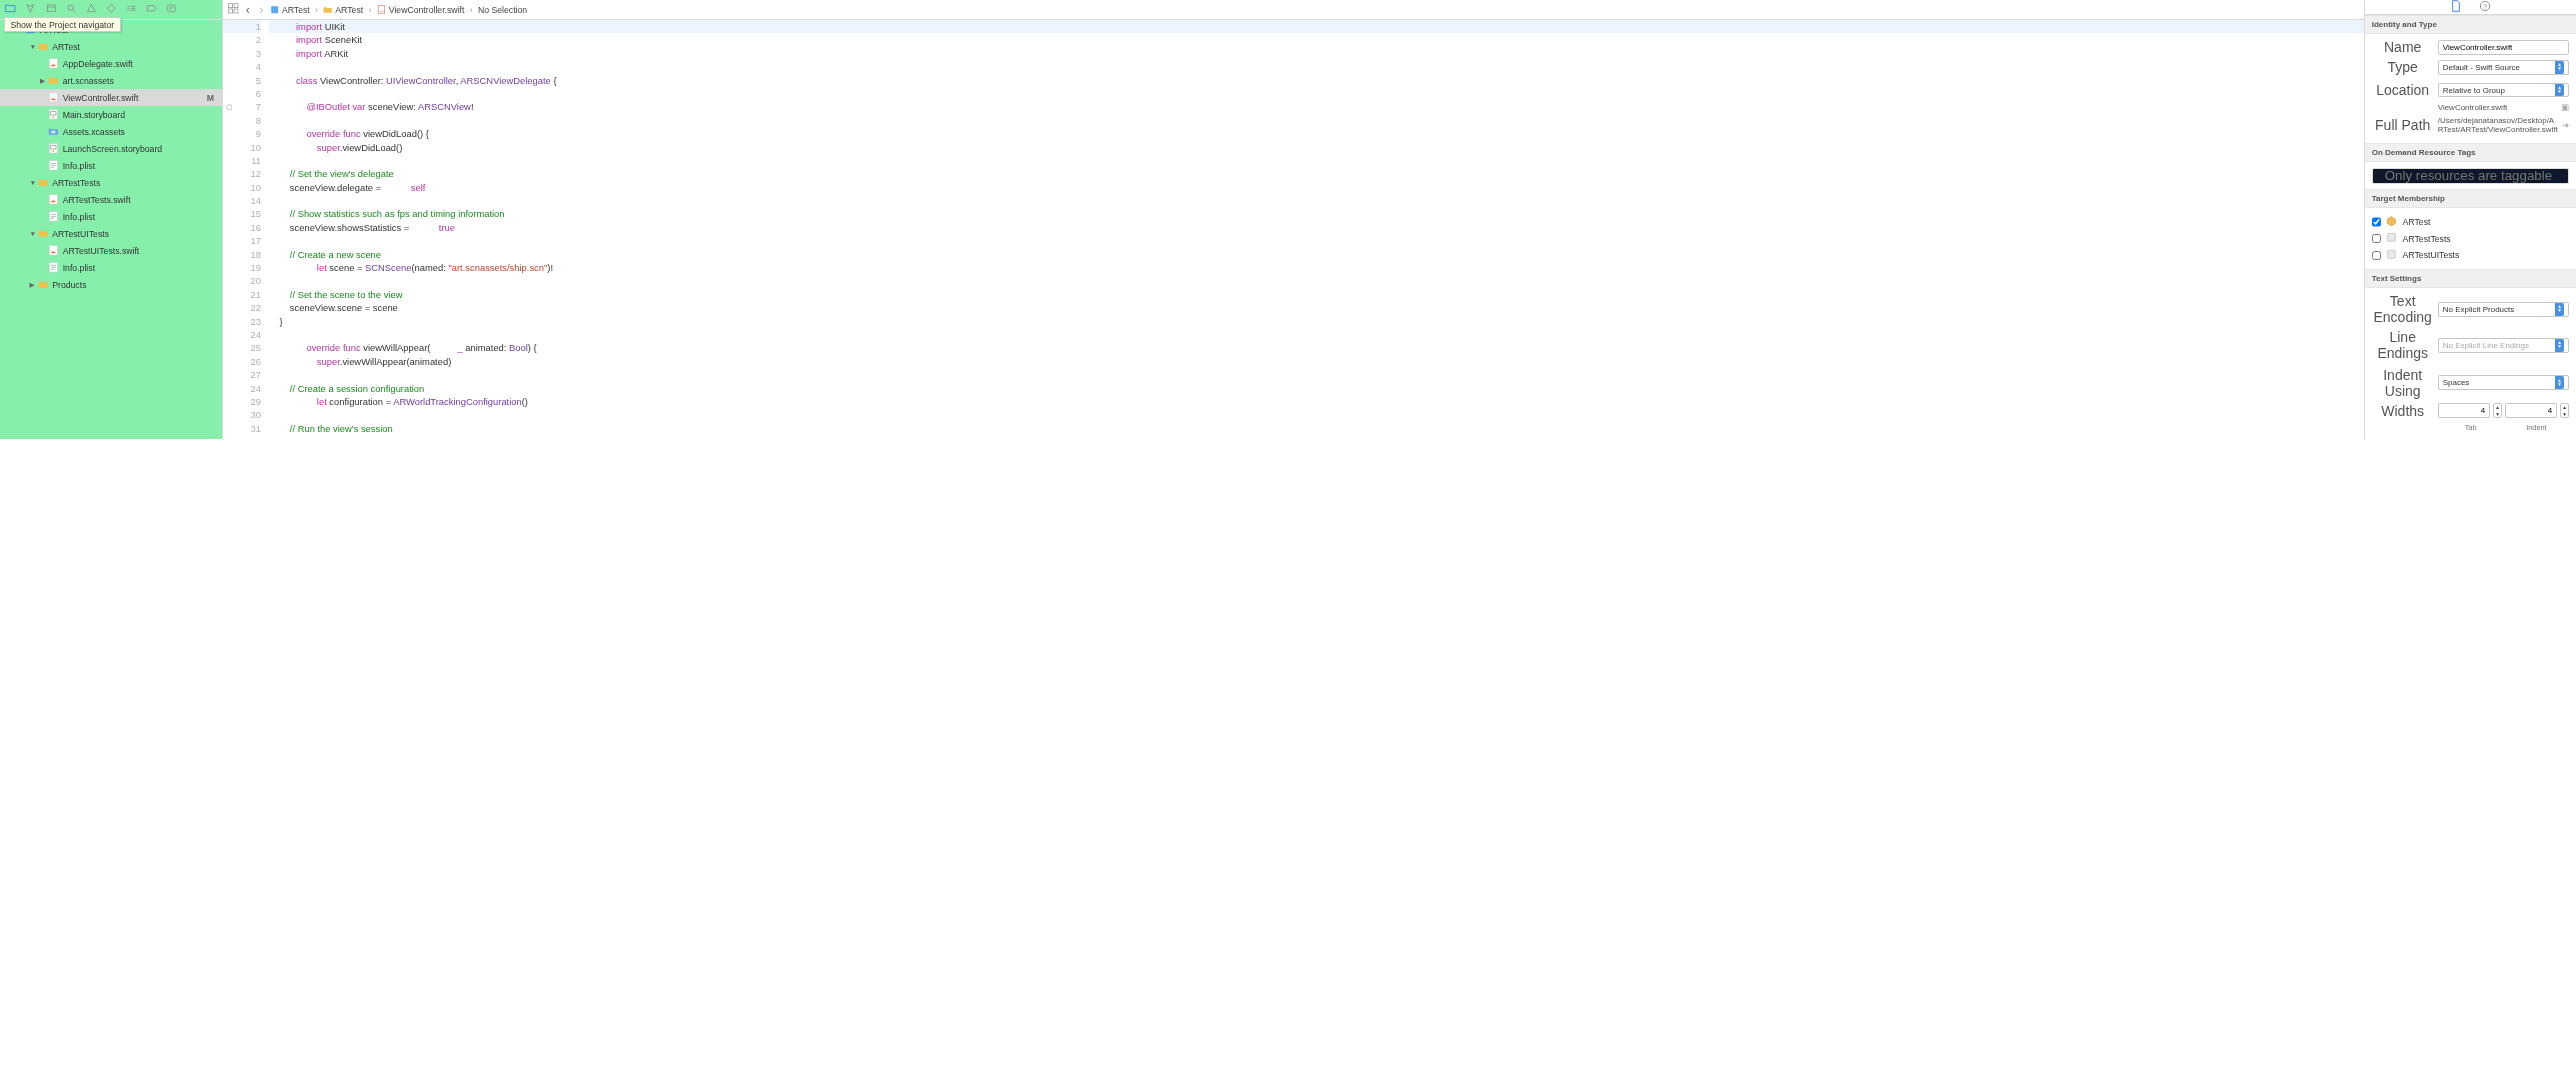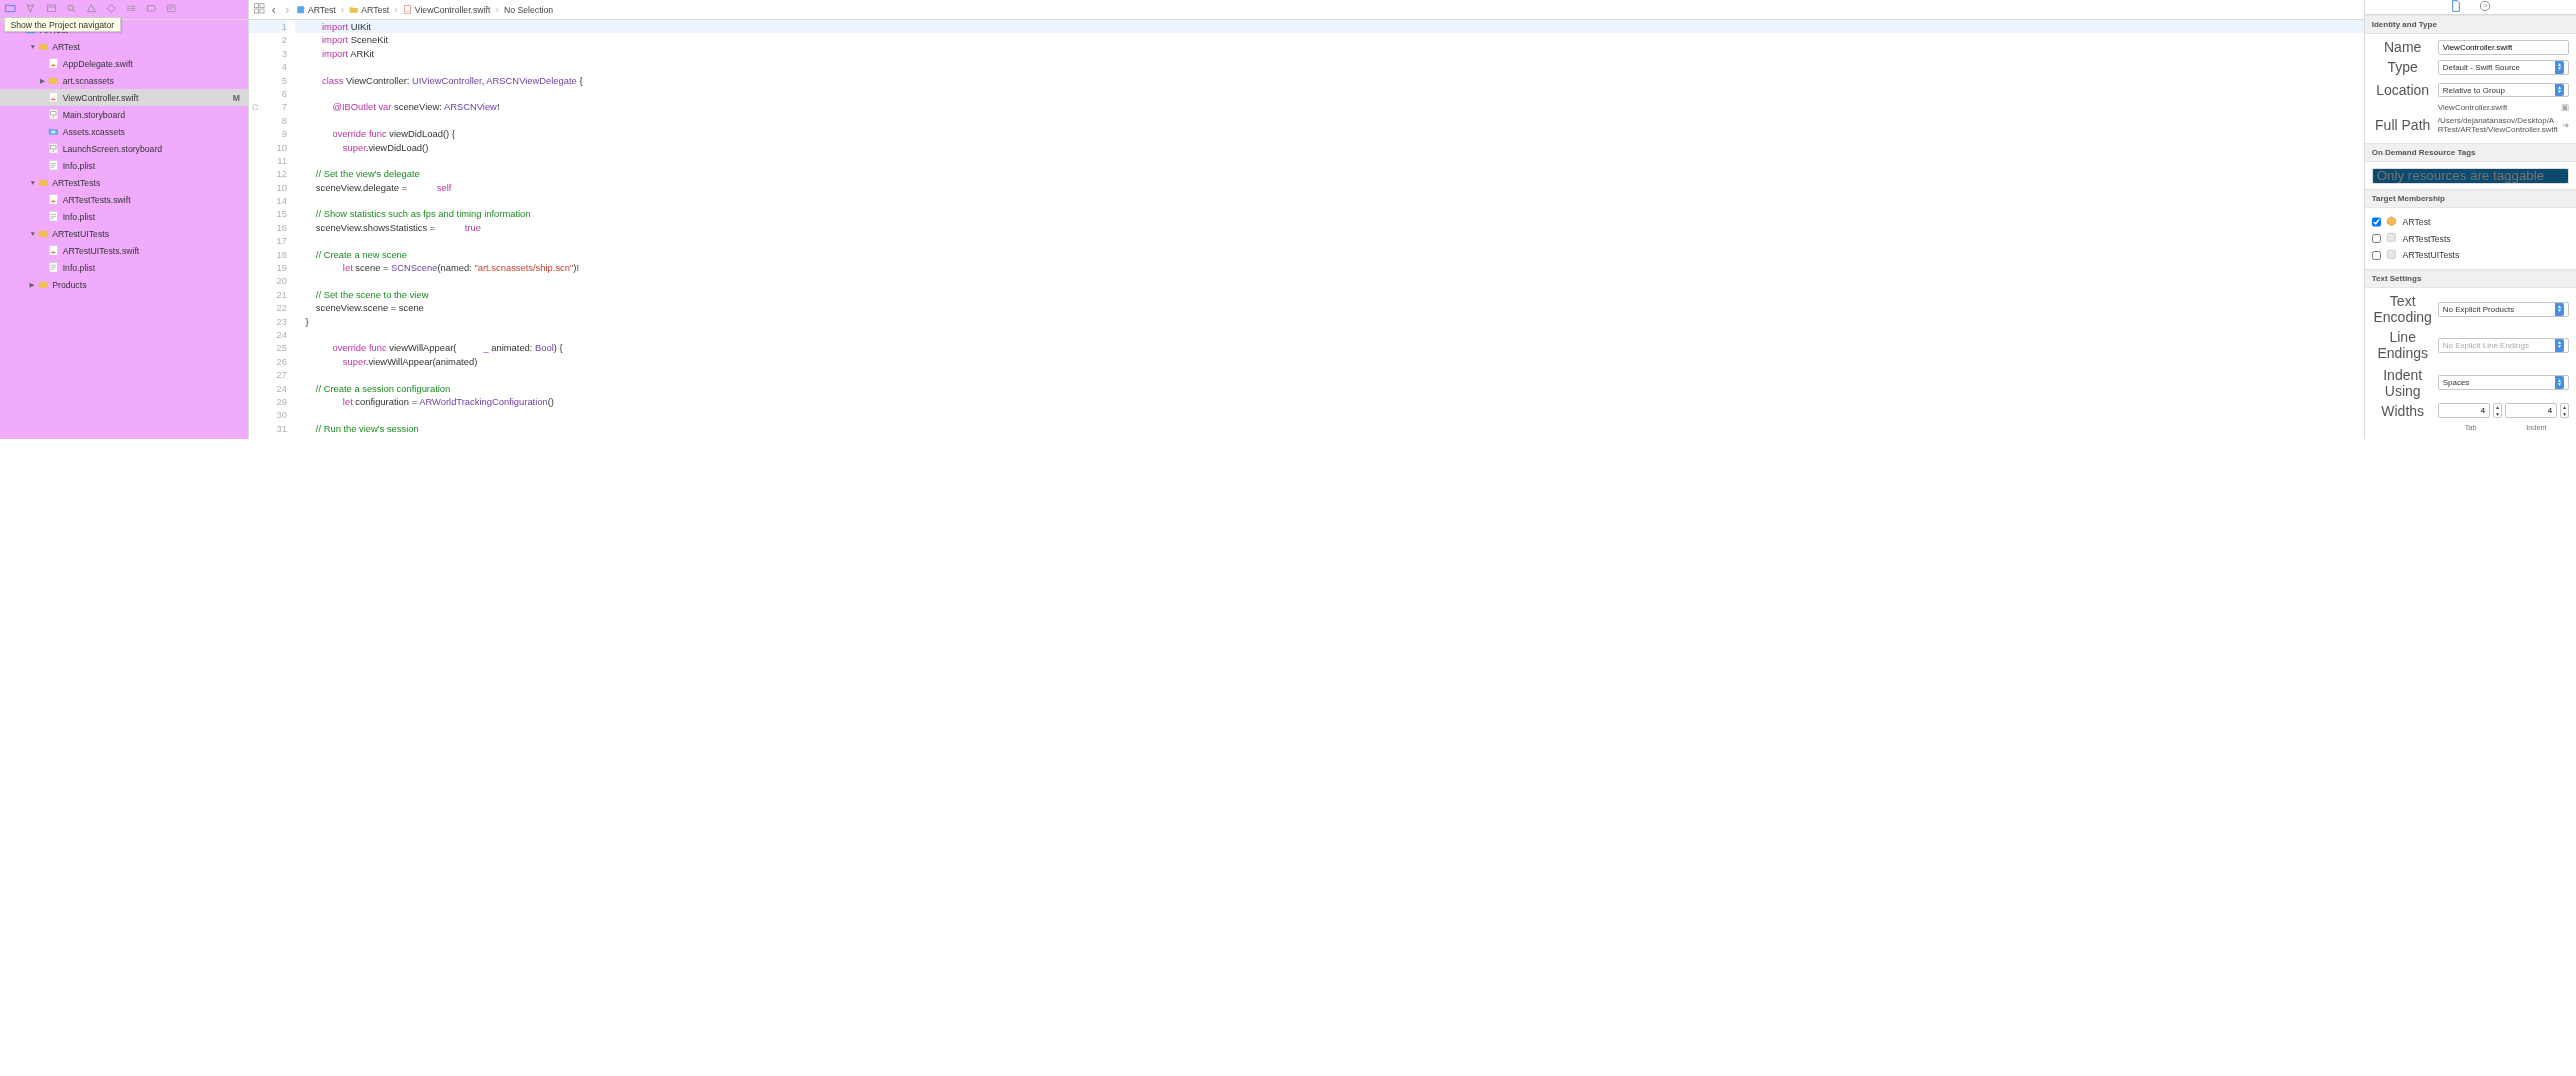--- a/index.html
+++ b/index.html
@@ -1,17 +1,17 @@
 <!DOCTYPE html>
 <html style="font-size:10.7px"><head>
 <meta charset="utf-8">
 <style>
 * { margin: 0; padding: 0; box-sizing: border-box; font-family: -apple-system, "Helvetica Neue", Arial, sans-serif; }
 body { display: flex; width: 100%; height: 439px; background: #fff; font-size: 8.7px; color: #333; overflow: hidden; }
-.navigator { width: 249px; border-right: 0.7px solid #d9d9d9; background: #f0abfc; display: flex; flex-direction: column; }
+.navigator { width: 223px; border-right: 0.7px solid #d9d9d9; background: #86efac; display: flex; flex-direction: column; }
 .nav-toolbar { height: 20px; display: flex; align-items: center; gap: 9.4px; padding: 0 5.4px; border-bottom: 0.7px solid #d9d9d9; }
 .nav-toolbar svg { width: 10.7px; height: 10.7px; }
 .tooltip { position: absolute; top: 17.4px; left: 4px; background: #ffffe8; border: 0.7px solid #ccc; padding: 1.3px 5.4px; font-size: 8.7px; box-shadow: 0.7px 0.7px 1.3px rgba(0,0,0,0.15); z-index: 10; }
 .nav-tree { flex: 1; overflow: auto; padding-top: 1.3px; }
 .tree-row { display: flex; align-items: center; height: 17px; padding-left: 5.4px; cursor: default; }
 .tree-row.selected { background: #d9d9d9; }
 .tree-row .disclosure { width: 8px; font-size: 6.7px; color: #666; }
 .tree-row .file-icon { width: 10.7px; height: 10.7px; margin-right: 4px; display: inline-flex; align-items: center; justify-content: center; }
 .tree-row .status { margin-left: auto; margin-right: 8px; color: #666; font-weight: 600; }
 .indent-1 { padding-left: 17.4px; }
@@ -404,21 +404,21 @@
     </div>
     <div class="insp-row">
       <span class="lbl">Full Path</span>
       <span class="path">/Users/dejanatanasov/Desktop/ARTest/ARTest/ViewController.swift</span>
       <span style="color:#aaa;">➜</span>
     </div>
   </div>
 
   <div class="insp-section-title">On Demand Resource Tags</div>
   <div class="insp-body">
-    <input type="text" disabled="" style="width: 100%; height: 16px; border: 0.7px solid rgb(221, 221, 221); border-radius: 2px; padding: 0px 4px; background: #0c4a6e; color: rgb(170, 170, 170);" placeholder="Only resources are taggable">
+    <input type="text" disabled="" style="width: 100%; height: 16px; border: 0.7px solid rgb(221, 221, 221); border-radius: 2px; padding: 0px 12px; background: #0f172a; color: rgb(170, 170, 170);" placeholder="Only resources are taggable">
   </div>
 
   <div class="insp-section-title">Target Membership</div>
   <div class="insp-body" id="targets">
       <div class="target-row">
         <input type="checkbox" checked="" style="">
         <span><svg width="10.7" height="10.7" viewBox="0 0 16 16">
             <path d="M8 1l6 4v6l-6 4-6-4V5z" fill="#f7b955" stroke="#d09030"></path>
           </svg></span>
         <span>ARTest</span>

